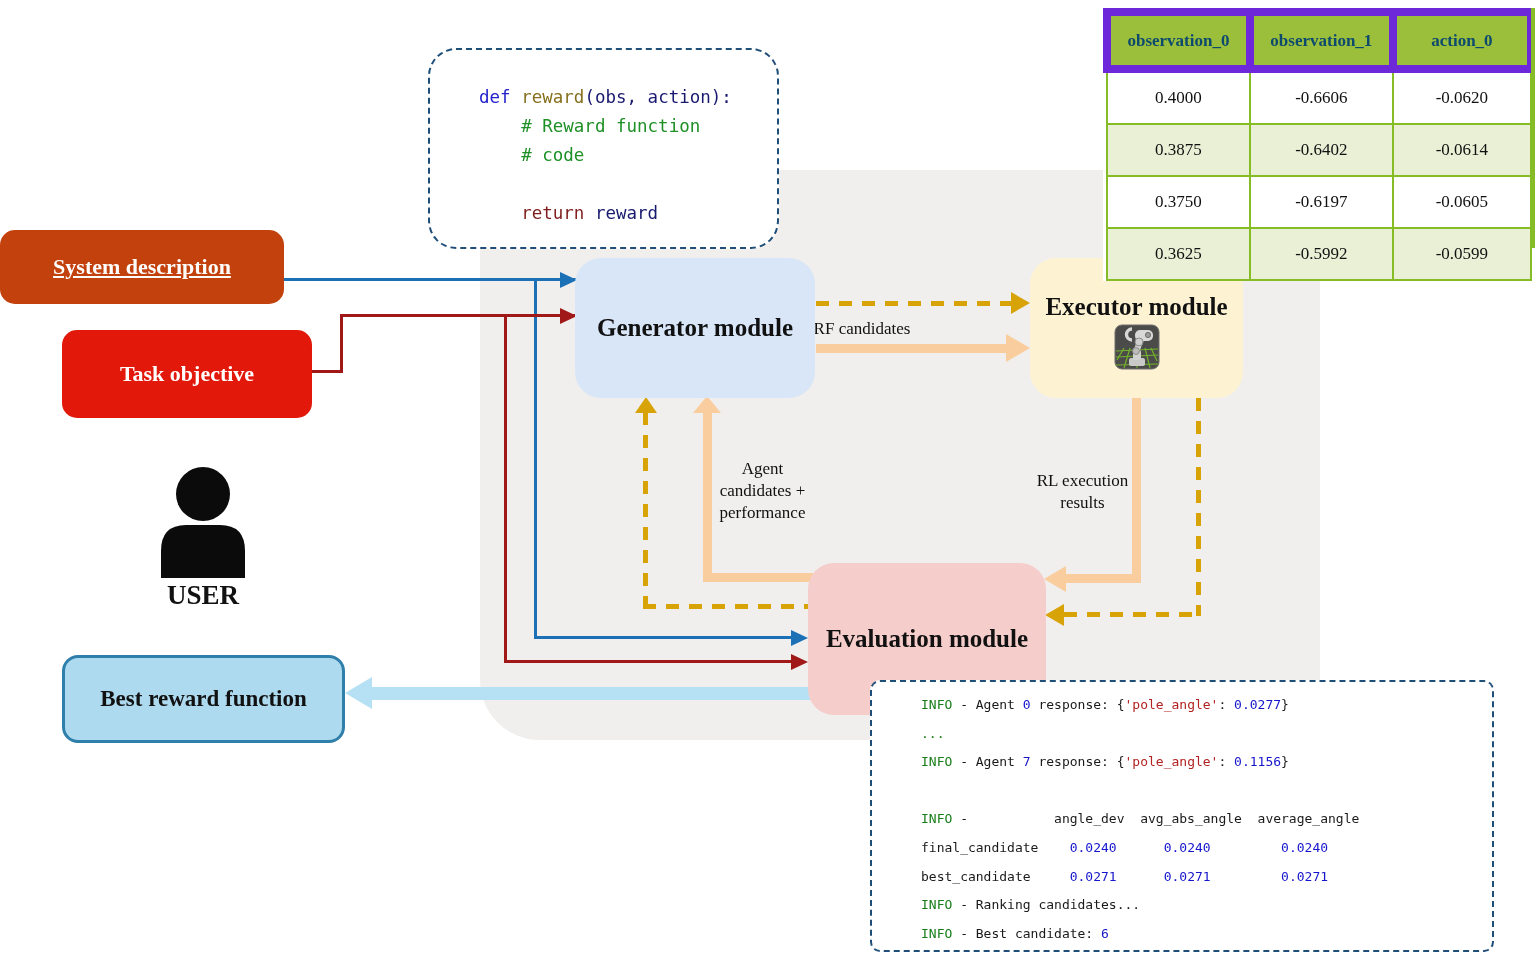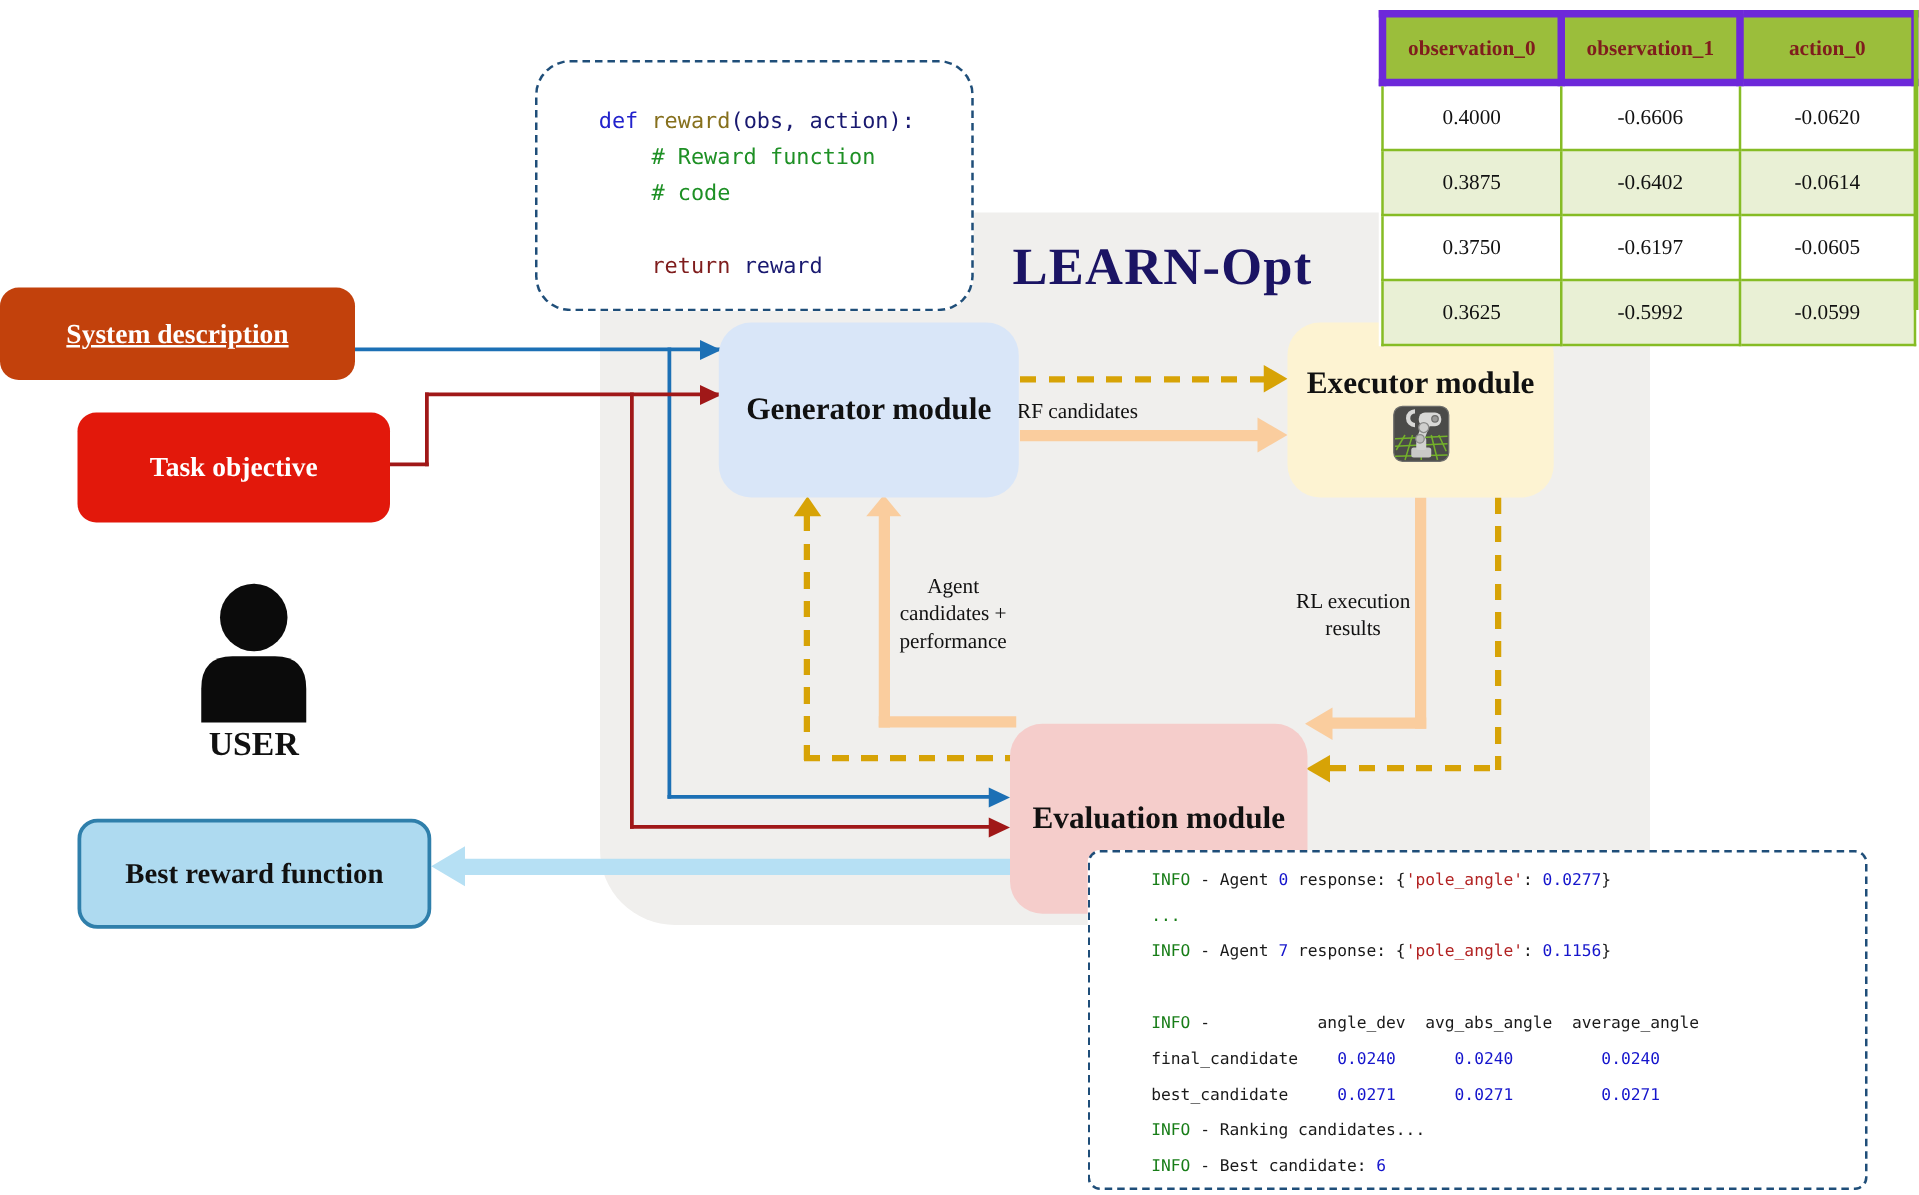--- a/index.html
+++ b/index.html
@@ -13,21 +13,21 @@
   
   .learn-title{position:absolute;left:770px;top:190px;width:320px;text-align:center;
                font-size:42px;font-weight:bold;color:#1B1464;z-index:6;letter-spacing:1px;}
 
   
   .module{position:absolute;z-index:6;border-radius:26px;display:flex;flex-direction:column;
           align-items:center;justify-content:center;text-align:center;}
   .module .mlabel{font-size:25px;font-weight:bold;color:#111;}
   .generator{left:575px;top:258px;width:240px;height:140px;background:#D9E6F8;}
   .executor{left:1030px;top:258px;width:213px;height:140px;background:#FDF3D2;padding-top:6px;box-sizing:border-box;}
-  .evaluation{left:808px;top:563px;width:238px;height:152px;background:#F5CDCB;margin-top:16px;}
+  .evaluation{left:808px;top:563px;width:238px;height:152px;background:#F5CDCB;}
 
   
   .input-box{position:absolute;z-index:6;border-radius:15px;display:flex;align-items:center;
              justify-content:center;color:#fff;font-weight:bold;font-size:22px;text-align:center;}
   .sys-box{left:0px;top:230px;width:284px;height:74px;background:#c2410c;text-decoration:underline;}
   .task-box{left:62px;top:330px;width:250px;height:88px;background:#E2180B;}
   .best-box{position:absolute;left:62px;top:655px;width:283px;height:88px;background:#AEDAF0;
             border:3px solid #2F7FAB;border-radius:16px;display:flex;align-items:center;
             justify-content:center;font-size:23px;font-weight:bold;color:#111;z-index:6;box-sizing:border-box;}
 
@@ -46,22 +46,22 @@
   #log-lines{padding:9px 4px 0 9px;font-size:13px;line-height:28.6px;white-space:pre;}
   .mono-line{white-space:pre;margin-left:40px;}
 
   
   .ckw{color:#2222CC;} .cfn{color:#86701D;} .cnv{color:#191970;} .ccm{color:#1E9025;} .cret{color:#7f1d1d;}
   .lg{color:#177D17;} .lk{color:#1a1a1a;} .lb{color:#1515CC;} .lr{color:#B22222;}
 
   
   .data-table{position:absolute;left:1103px;top:8px;z-index:7;border-collapse:collapse;
               font-size:17px;background:#fff;}
-  .data-table th{background:#9BBE3B;color:#7f1d1d;font-weight:bold;width:137px;height:47px;
-                 border:6px solid #6d28d9;text-align:center;}
+  .data-table th{background:#9BBE3B;color:#0c4a6e;font-weight:bold;width:137px;height:47px;
+                 border:8px solid #6d28d9;text-align:center;}
   .data-table td{height:48px;border:2px solid #86BC25;text-align:center;color:#111;background:#fff;}
   .data-table tr.alt td{background:#E9F0D5;}
   .table-sliver{position:absolute;left:1531px;top:8px;width:4px;height:240px;background:#86BC25;z-index:7;}
 
   
   .seg{position:absolute;z-index:5;}
   .blue{background:#1C70B5;} .dred{background:#A01818;}
   .peach{background:#FACD9E;} .lblue{background:#B6E0F4;}
   .gdash-h{background:repeating-linear-gradient(90deg,#D7A306 0 13px,transparent 13px 23px);}
   .gdash-v{background:repeating-linear-gradient(180deg,#D7A306 0 13px,transparent 13px 23px);}
@@ -129,21 +129,20 @@
   <div class="edge-label" id="label-best-candidates" style="left:690px;top:458px;width:145px;">
       <div>Agent</div>
       <div>candidates +</div>
       <div>performance</div>
     </div>
   <div class="edge-label" id="label-rl-results" style="left:1010px;top:470px;width:145px;">
       <div>RL execution</div>
       <div>results</div>
     </div>
 
-  <div class="learn-title">LEARN-Opt</div>
 
   <div class="module generator">
     <div class="mlabel">Generator module</div>
   </div>
 
   <div class="module executor">
     <div class="mlabel">Executor module</div>
     <svg width="46" height="46" viewBox="0 0 46 46" style="margin-top:3px;">
       <rect x="1" y="1" width="44" height="44" rx="7" fill="#4B4B49" stroke="#6E6E6C" stroke-width="1"></rect>
       <g stroke="#76B82A" stroke-width="1.2" fill="none" opacity="0.95">

